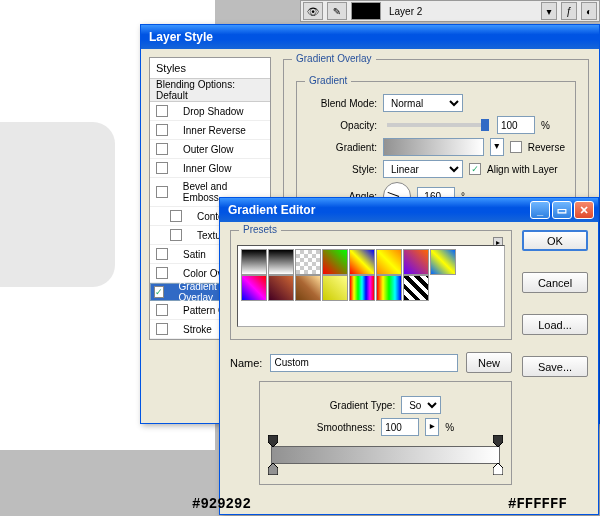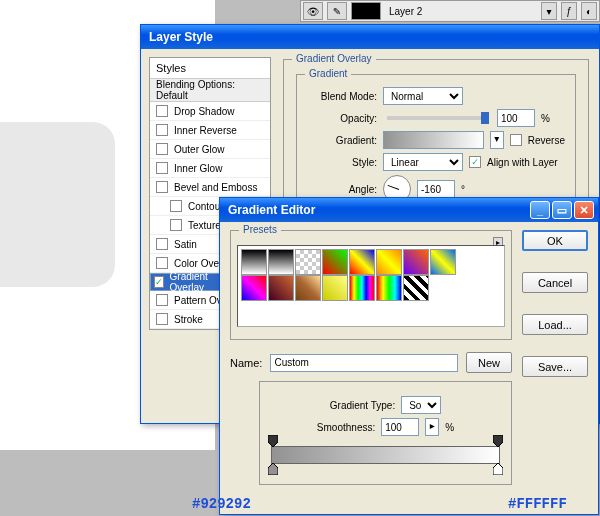--- a/index.html
+++ b/index.html
@@ -18,21 +18,21 @@
 .titlebar { height: 24px; background: linear-gradient(#3a95ff,#0054e3 40%,#0054e3 60%,#1665d8); color: #fff; display: flex; align-items: center; padding: 0 4px; font-weight: bold; font-size: 12px; }
 .titlebar .title { flex: 1; padding-left: 4px; }
 .tb-btn { width: 20px; height: 18px; margin-left: 2px; border: 1px solid #fff; border-radius: 3px; display: flex; align-items: center; justify-content: center; font-size: 11px; color: #fff; background: linear-gradient(#6fb6ff,#2e7fe0); }
 .tb-close { background: linear-gradient(#f6896b,#e04b2e); }
 
 .ls-window { top: 24px; left: 140px; width: 460px; height: 400px; }
 .ls-body { display: flex; padding: 8px; gap: 10px; }
 .styles-panel { width: 122px; border: 1px solid #999; background: #fff; }
 .styles-header { padding: 4px 6px; border-bottom: 1px solid #ccc; }
 .styles-sub { padding: 0 6px; border-bottom: 1px solid #ccc; background: #eee; font-size: 10px; }
-.style-item { display: flex; align-items: center; padding: 3px 6px; gap: 6px; font-size: 10px; border-bottom: 1px solid #eee; }
+.style-item { display: flex; align-items: center; padding: 3px 6px; gap: 15px; font-size: 10px; border-bottom: 1px solid #eee; }
 .style-item.indent { padding-left: 20px; }
 .style-item.sel { background: #316ac5; color: #fff; }
 .chk { width: 12px; height: 12px; border: 1px solid #888; background: #fff; display: inline-flex; align-items: center; justify-content: center; font-size: 9px; color: #2a6; }
 
 .fieldset { border: 1px solid #999; padding: 8px 10px 10px; margin: 2px; position: relative; }
 .legend { position: absolute; top: -7px; left: 8px; background: #ece9d8; padding: 0 4px; color: #27519c; font-size: 10px; }
 .row { display: flex; align-items: center; margin: 4px 0; gap: 6px; font-size: 10px; }
 .row label { width: 70px; text-align: right; }
 .sel, .txt { border: 1px solid #7f9db9; background: #fff; padding: 1px 3px; font-size: 10px; height: 18px; }
 .sel { width: 80px; }
@@ -59,21 +59,21 @@
 .name-row { display: flex; align-items: center; gap: 8px; margin: 12px 0 8px; }
 .name-row .txt { flex: 1; width: auto; }
 
 .grad-bar-area { border: 1px solid #999; padding: 10px 8px; position: relative; margin-left: 29px; }
 .grad-bar { height: 18px; border: 1px solid #666; background: linear-gradient(to right,#929292,#fff); position: relative; margin: 10px 3px; }
 .stop-top, .stop-bot { position: absolute; width: 10px; height: 12px; }
 .stop-top { top: -12px; }
 .stop-bot { bottom: -12px; }
 .stop-top svg, .stop-bot svg { display: block; }
 
-.callout { position: absolute; font-family: "Courier New", monospace; font-weight: bold; font-size: 14px; color: #1d4ed8; }
+.callout { position: absolute; font-family: "Courier New", monospace; font-weight: bold; font-size: 14px; color: #000000; }
 </style>
 </head>
 <body>
 
 <div class="canvas">
   <div class="canvas-shape"></div>
 </div>
 <div class="canvas-bottom"></div>
 
 <div class="layers-bar">
@@ -141,21 +141,21 @@
           </div>
           <div class="style-item">
             <span class="chk"></span>
             <span>Stroke</span>
           </div>
         </div>
     </div>
     <div style="flex:1">
       <div class="fieldset">
         <span class="legend">Gradient Overlay</span>
-        <div class="fieldset" style="margin-top:6px">
+        <div class="fieldset" style="margin-top:13px">
           <span class="legend">Gradient</span>
           <div class="row">
             <label>Blend Mode:</label>
             <select class="sel"><option>Normal</option></select>
           </div>
           <div class="row">
             <label>Opacity:</label>
             <div class="slider">
                 <div class="thumb" style="left:94%"></div>
               </div>

